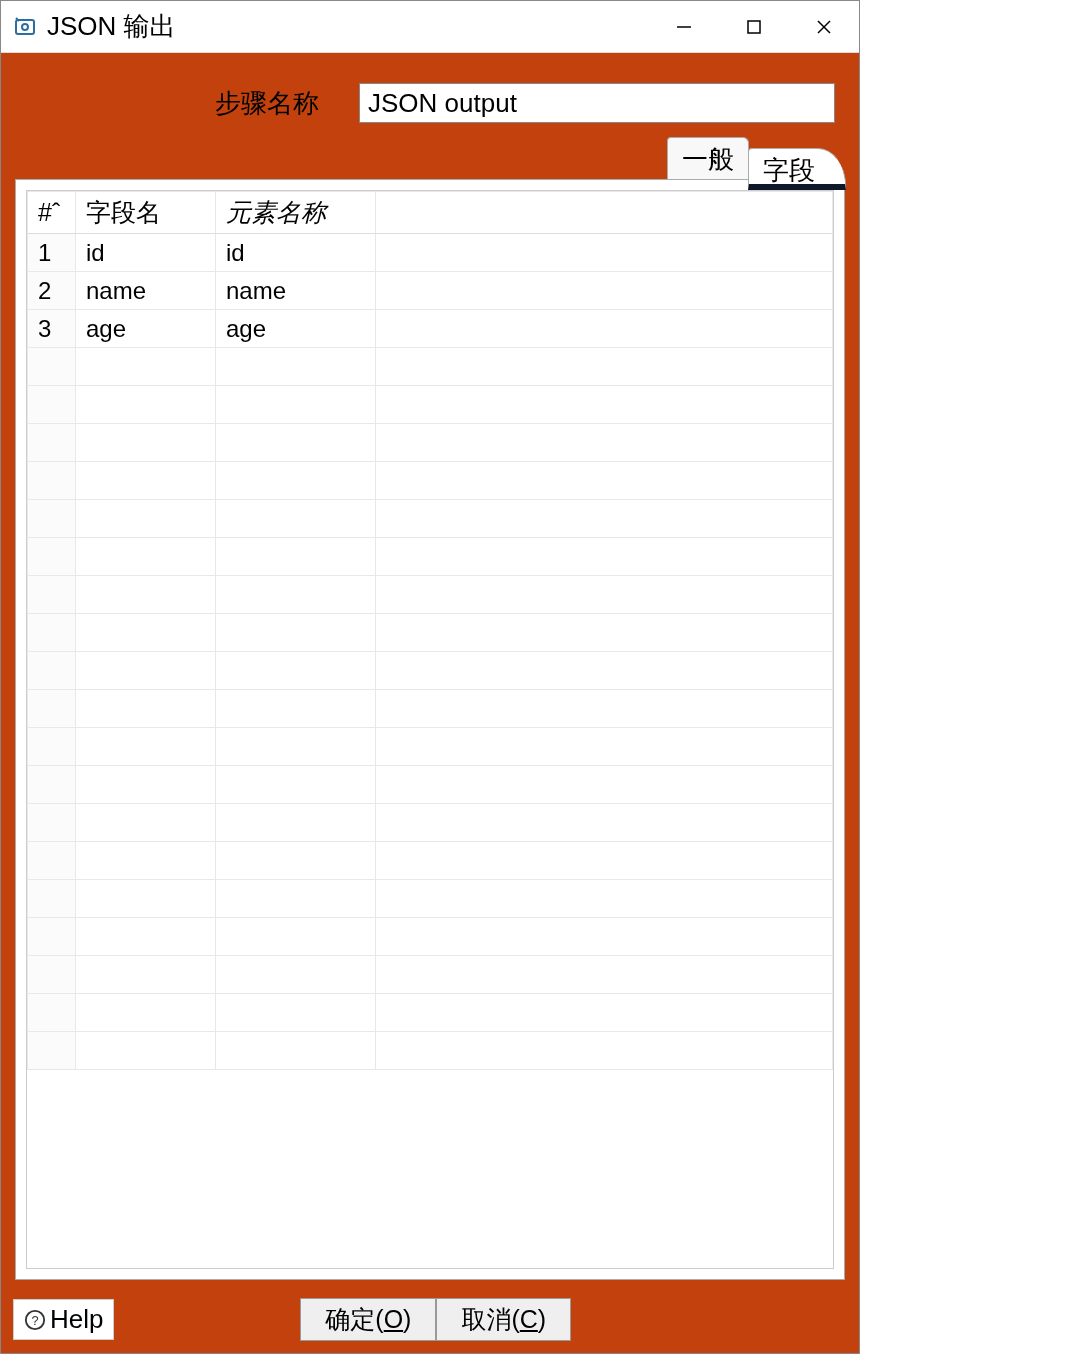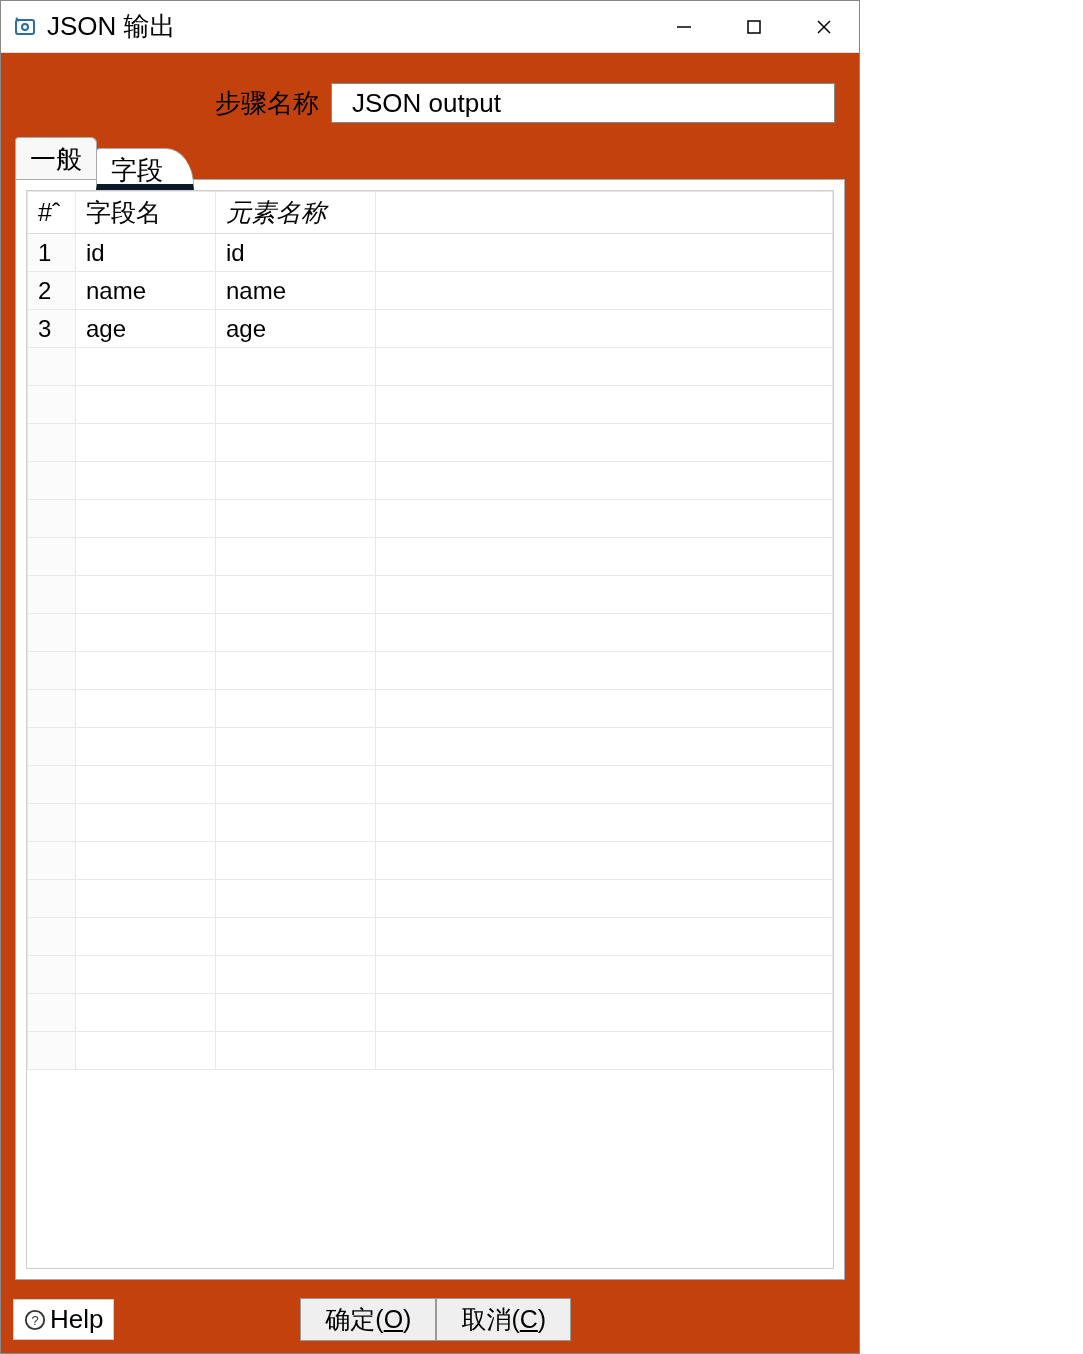--- a/index.html
+++ b/index.html
@@ -78,29 +78,31 @@
     }
     .step-name-label {
       font-size: 26px;
       margin-left: 190px;
     }
     .step-name-input {
       flex: 1;
       height: 40px;
       border: 1px solid #888;
       font-size: 26px;
-      padding: 2px 20px;
+      padding: 2px 8px;
       font-family: inherit;
+      margin-left: 28px;
     }
     .tabs-container {
       flex: 1;
       display: flex;
       flex-direction: column;
       position: relative;
       padding: 0 6px;
+      align-items: flex-end;
     }
     .tabs-header {
       display: flex;
       height: 42px;
       position: relative;
       z-index: 2;
     }
     .tab {
       padding: 4px 14px 0 14px;
       font-size: 26px;

